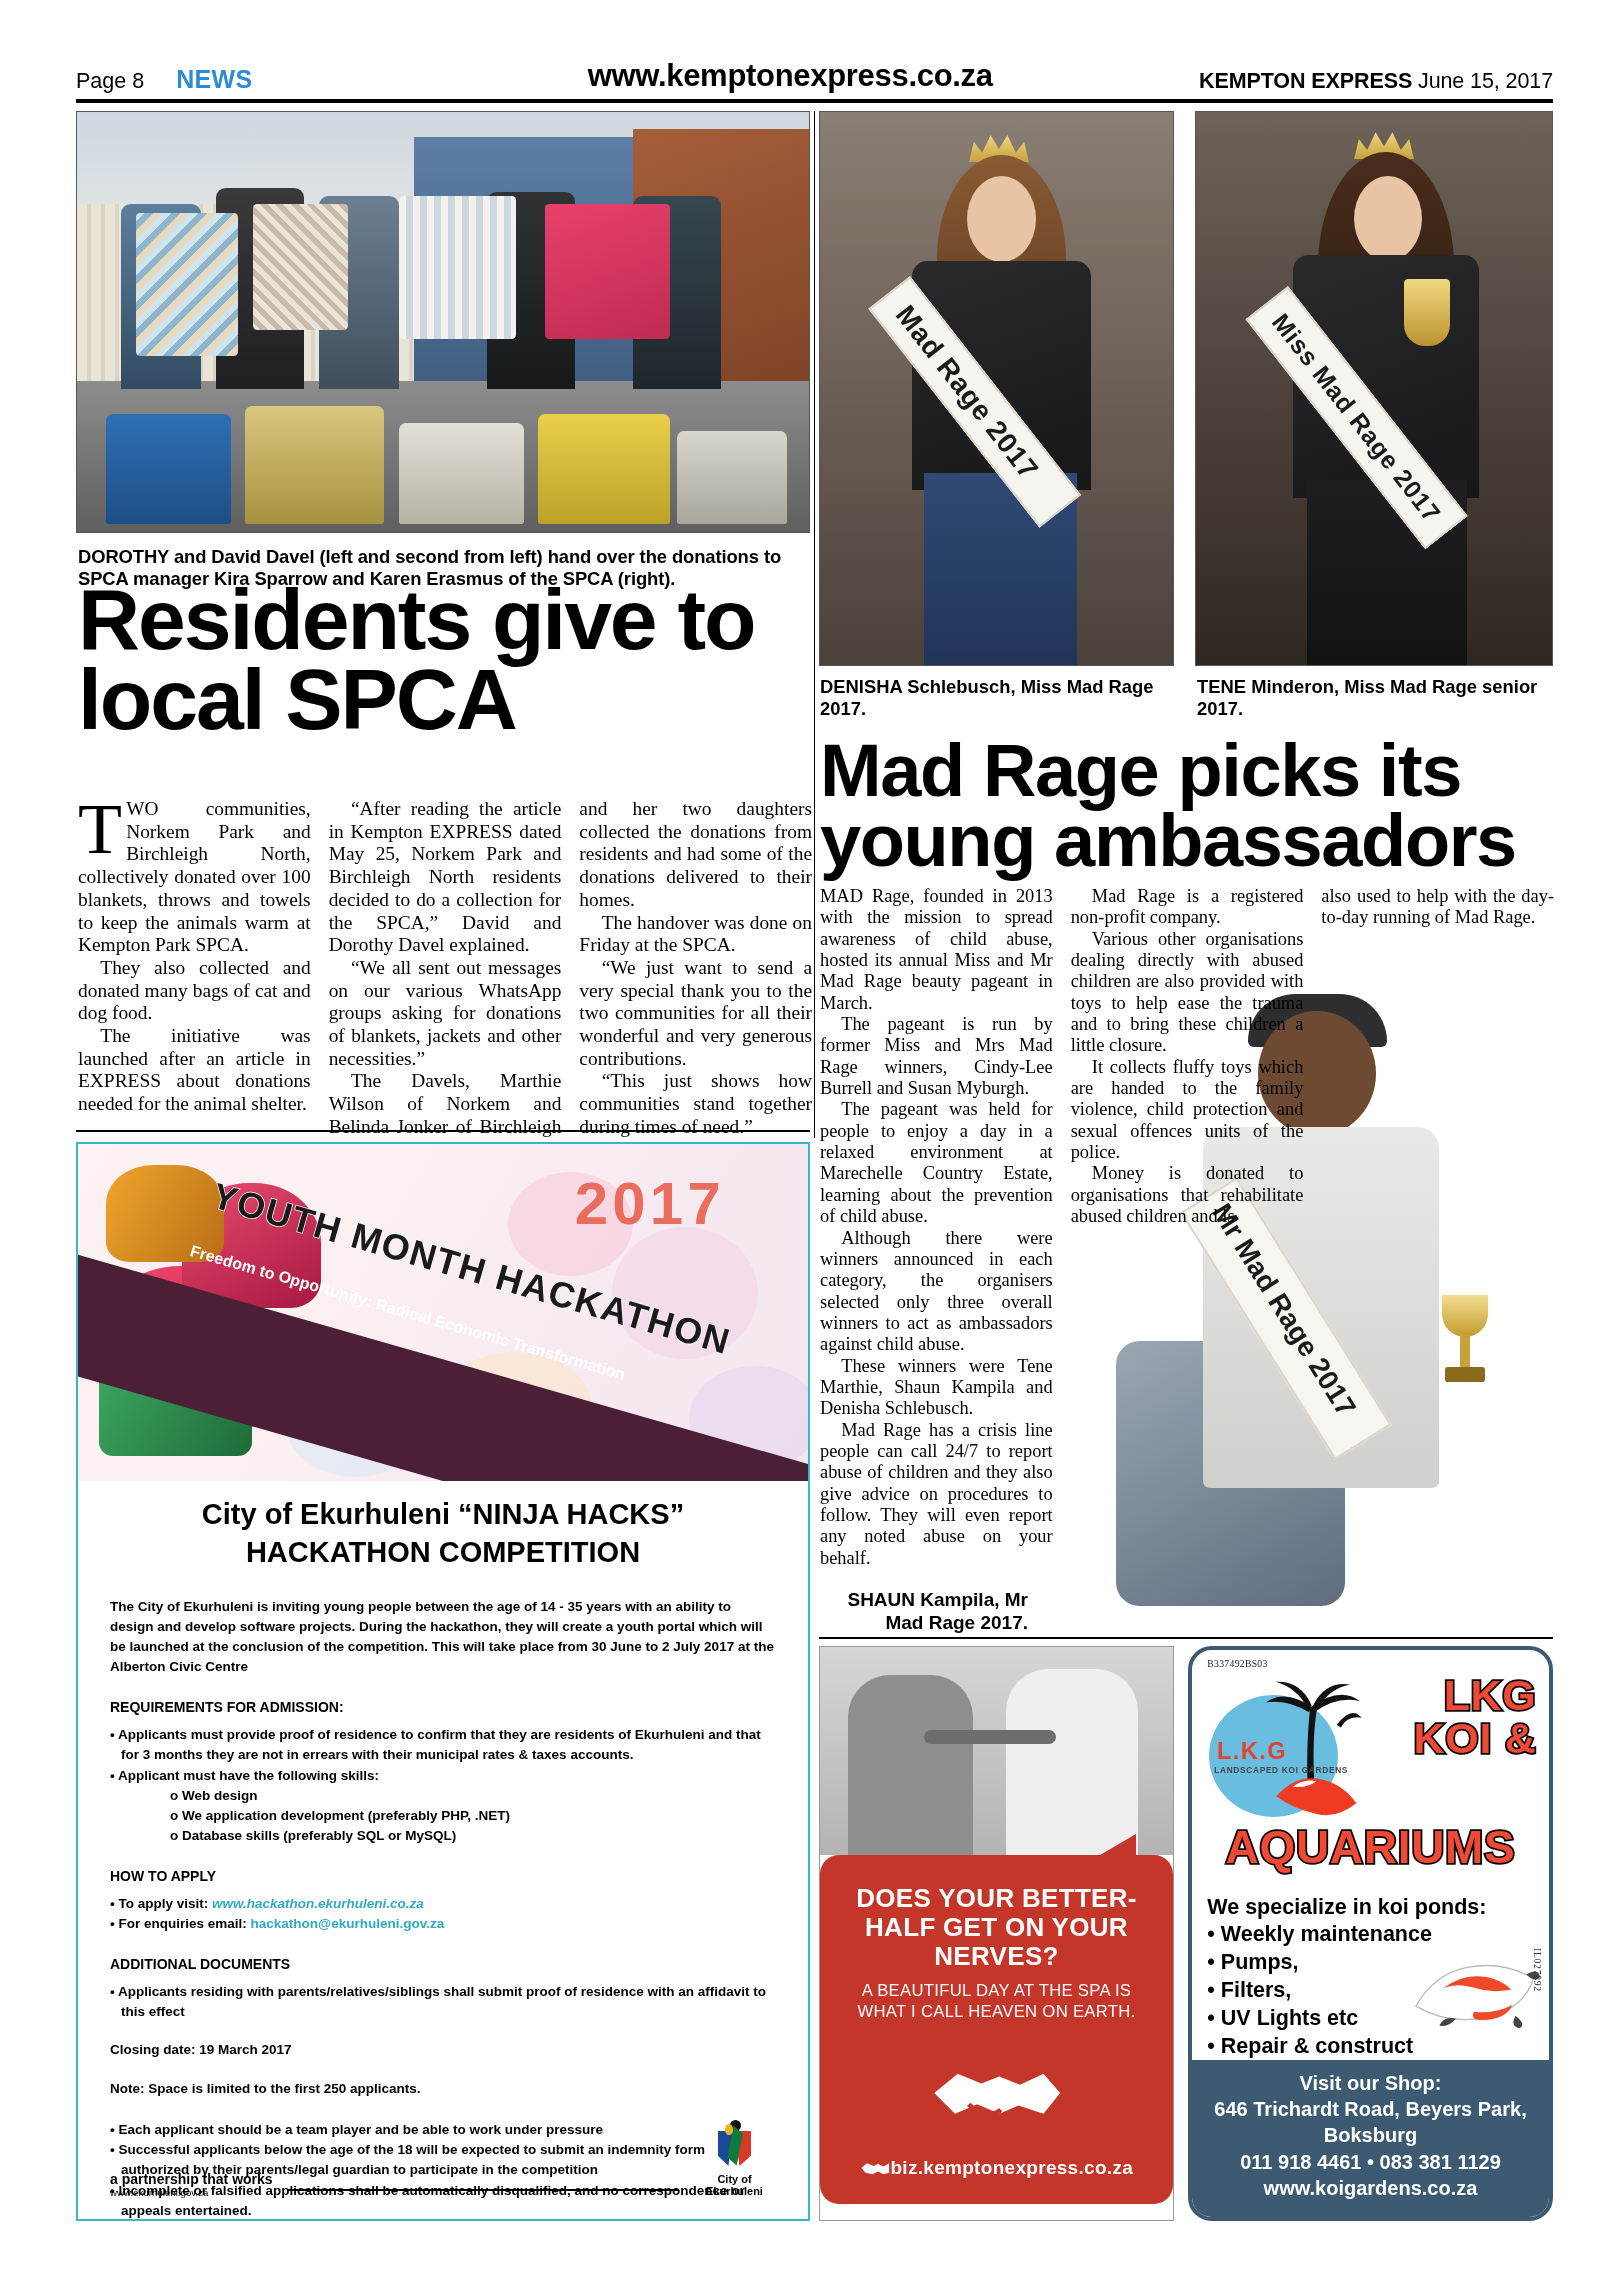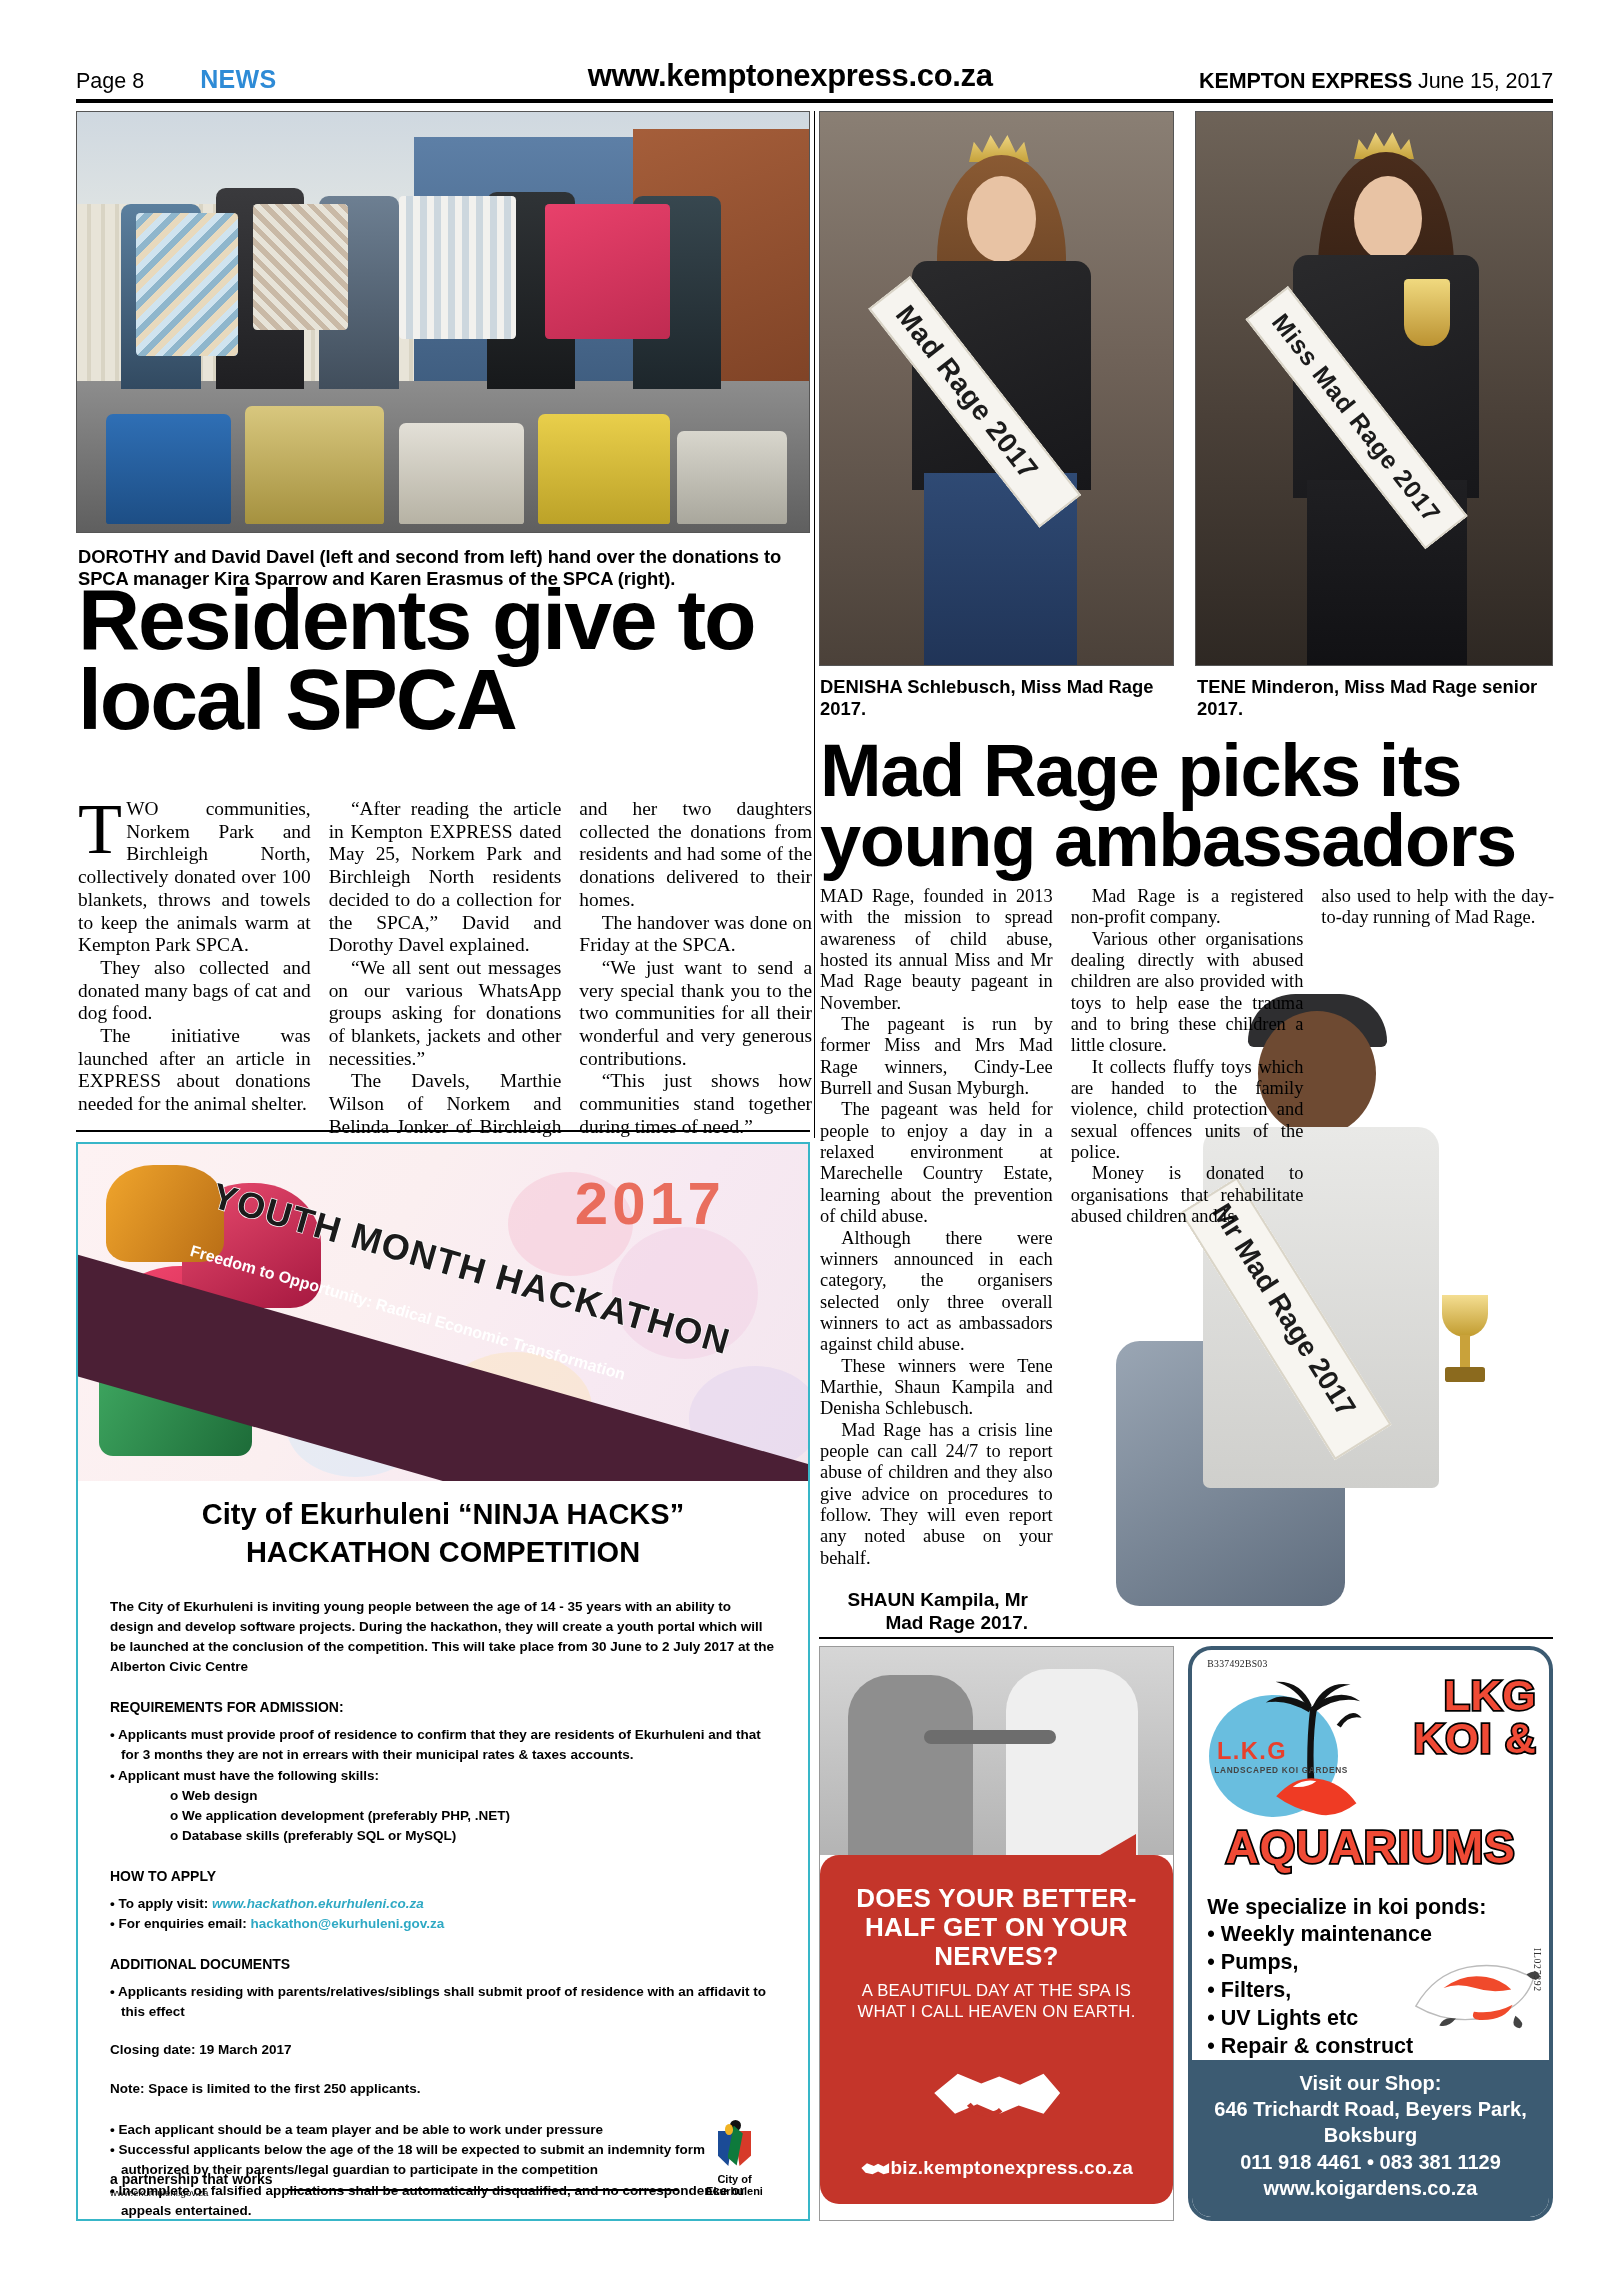--- a/index.html
+++ b/index.html
@@ -9,21 +9,21 @@
     font-family: "Liberation Sans", sans-serif;
     overflow: hidden;
   }
   .page { position: relative; width: 1624px; height: 2295px; background: #fff; }
 
   
   .masthead {
     position: absolute; left: 76px; top: 54px; width: 1477px; height: 40px;
     display: flex; align-items: flex-end; justify-content: space-between;
   }
-  .mh-left { display: flex; align-items: baseline; gap: 56px; }
+  .mh-left { display: flex; align-items: baseline; gap: 32px; }
   .mh-page { font-size: 21.5px; font-weight: 400; color: #000;
              font-family: "Liberation Sans Narrow","Liberation Sans",sans-serif; }
   .mh-section { font-size: 25px; font-weight: 700; color: #2e8bd6; letter-spacing: 0.3px; }
   .mh-url { font-size: 31px; font-weight: 700; color: #000; letter-spacing: -0.3px;
             position: absolute; left: 50%; transform: translateX(-56%); bottom: 0; }
   .mh-right { font-size: 21.5px; font-weight: 400; color: #000; letter-spacing: -0.1px; }
   .mh-right b { font-weight: 700; }
   .rule-top { position: absolute; left: 76px; top: 99px; width: 1477px; height: 3.5px; background: #000; }
 
   
@@ -362,21 +362,21 @@
       <div style="position:absolute;left:26px;top:40px;width:9.7px;height:32px;background:#c9a23a;"></div>
       <div style="position:absolute;left:11px;top:72px;width:40px;height:15.3px;background:#8b6a1e;border-radius:2.8px;"></div>
     </div>
     <div class="sh-sash">
       <span style="display:block;font-family:'Liberation Sans Narrow','Liberation Sans',sans-serif;font-weight:700;font-size:28px;padding:15.3px 0 0 15.3px;white-space:nowrap;color:#1b1b1b;">Mr Mad Rage 2017</span>
     </div>
   </div>
 
   <div class="cols mr-body">
     <div class="col">
-      <p class="first">MAD Rage, founded in 2013 with the mission to spread awareness of child abuse, hosted its annual Miss and Mr Mad Rage beauty pageant in November.</p>
+      <p class="first">MAD Rage, founded in 2013 with the mission to spread awareness of child abuse, hosted its annual Miss and Mr Mad Rage beauty pageant in March.</p>
       <p>The pageant is run by former Miss and Mrs Mad Rage winners, Cindy-Lee Burrell and Susan Myburgh.</p>
       <p>The pageant was held for people to enjoy a day in a relaxed environment at Marechelle Country Estate, learning about the prevention of child abuse.</p>
       <p>Although there were winners announced in each category, the organisers selected only three overall winners to act as ambassadors against child abuse.</p>
       <p>These winners were Tene Marthie, Shaun Kampila and Denisha Schlebusch.</p>
       <p>Mad Rage has a crisis line people can call 24/7 to report abuse of children and they also give advice on procedures to follow. They will even report any noted abuse on your behalf.</p>
     </div>
     <div class="col">
       <p>Mad Rage is a registered non-profit company.</p>
       <p>Various other organisations dealing directly with abused children are also provided with toys to help ease the trauma and to bring these children a little closure.</p>
       <p>It collects fluffy toys which are handed to the family violence, child protection and sexual offences units of the police.</p>

